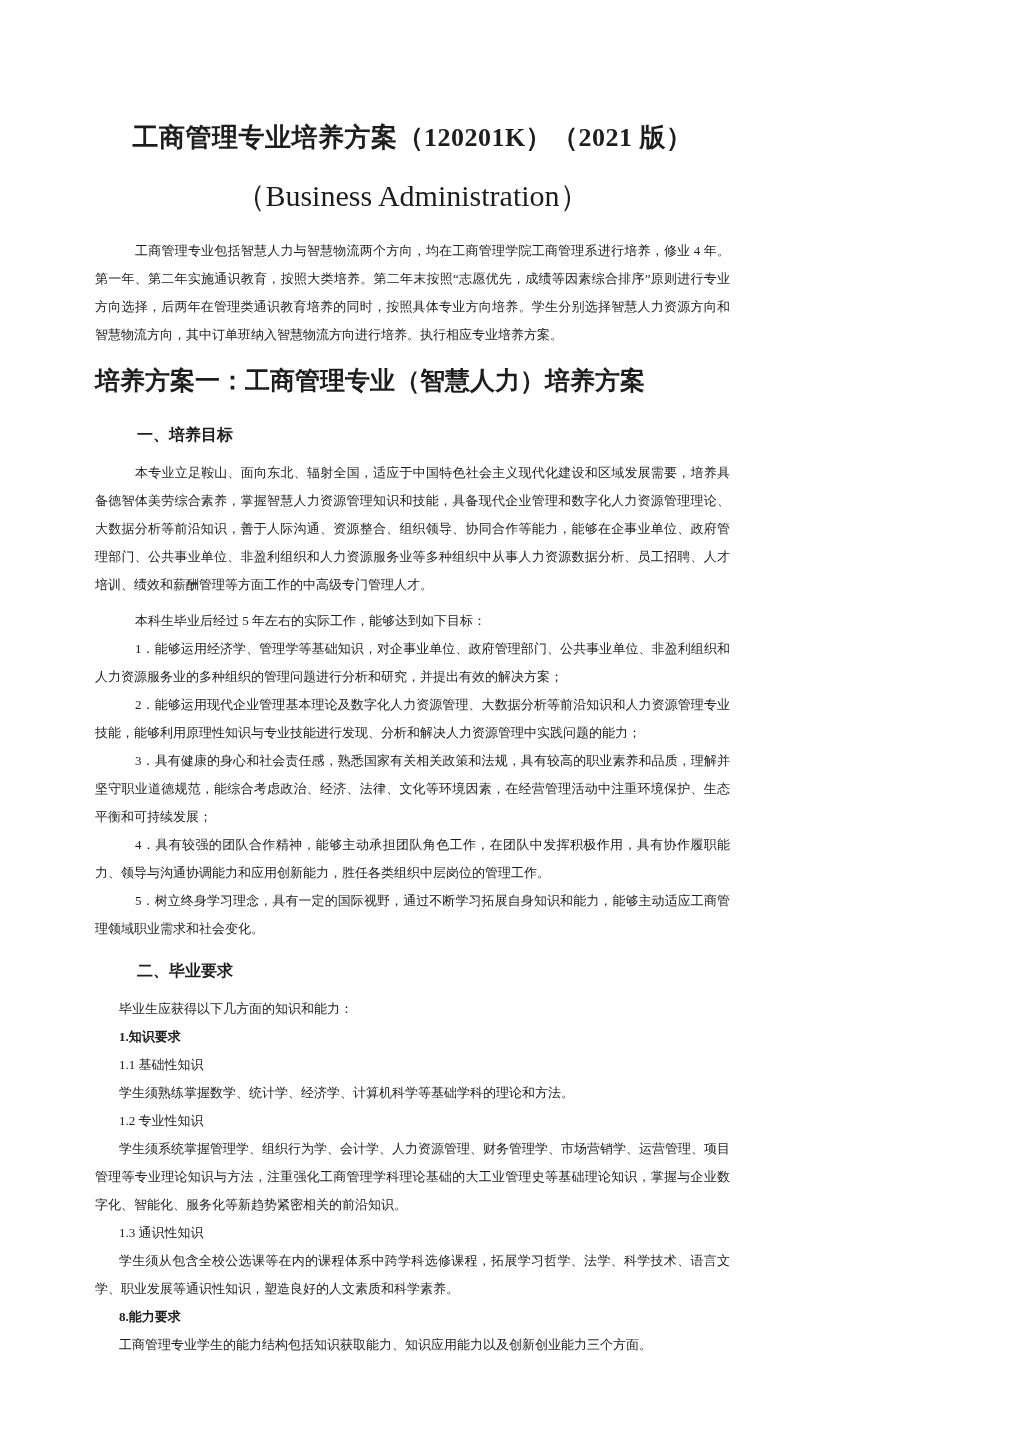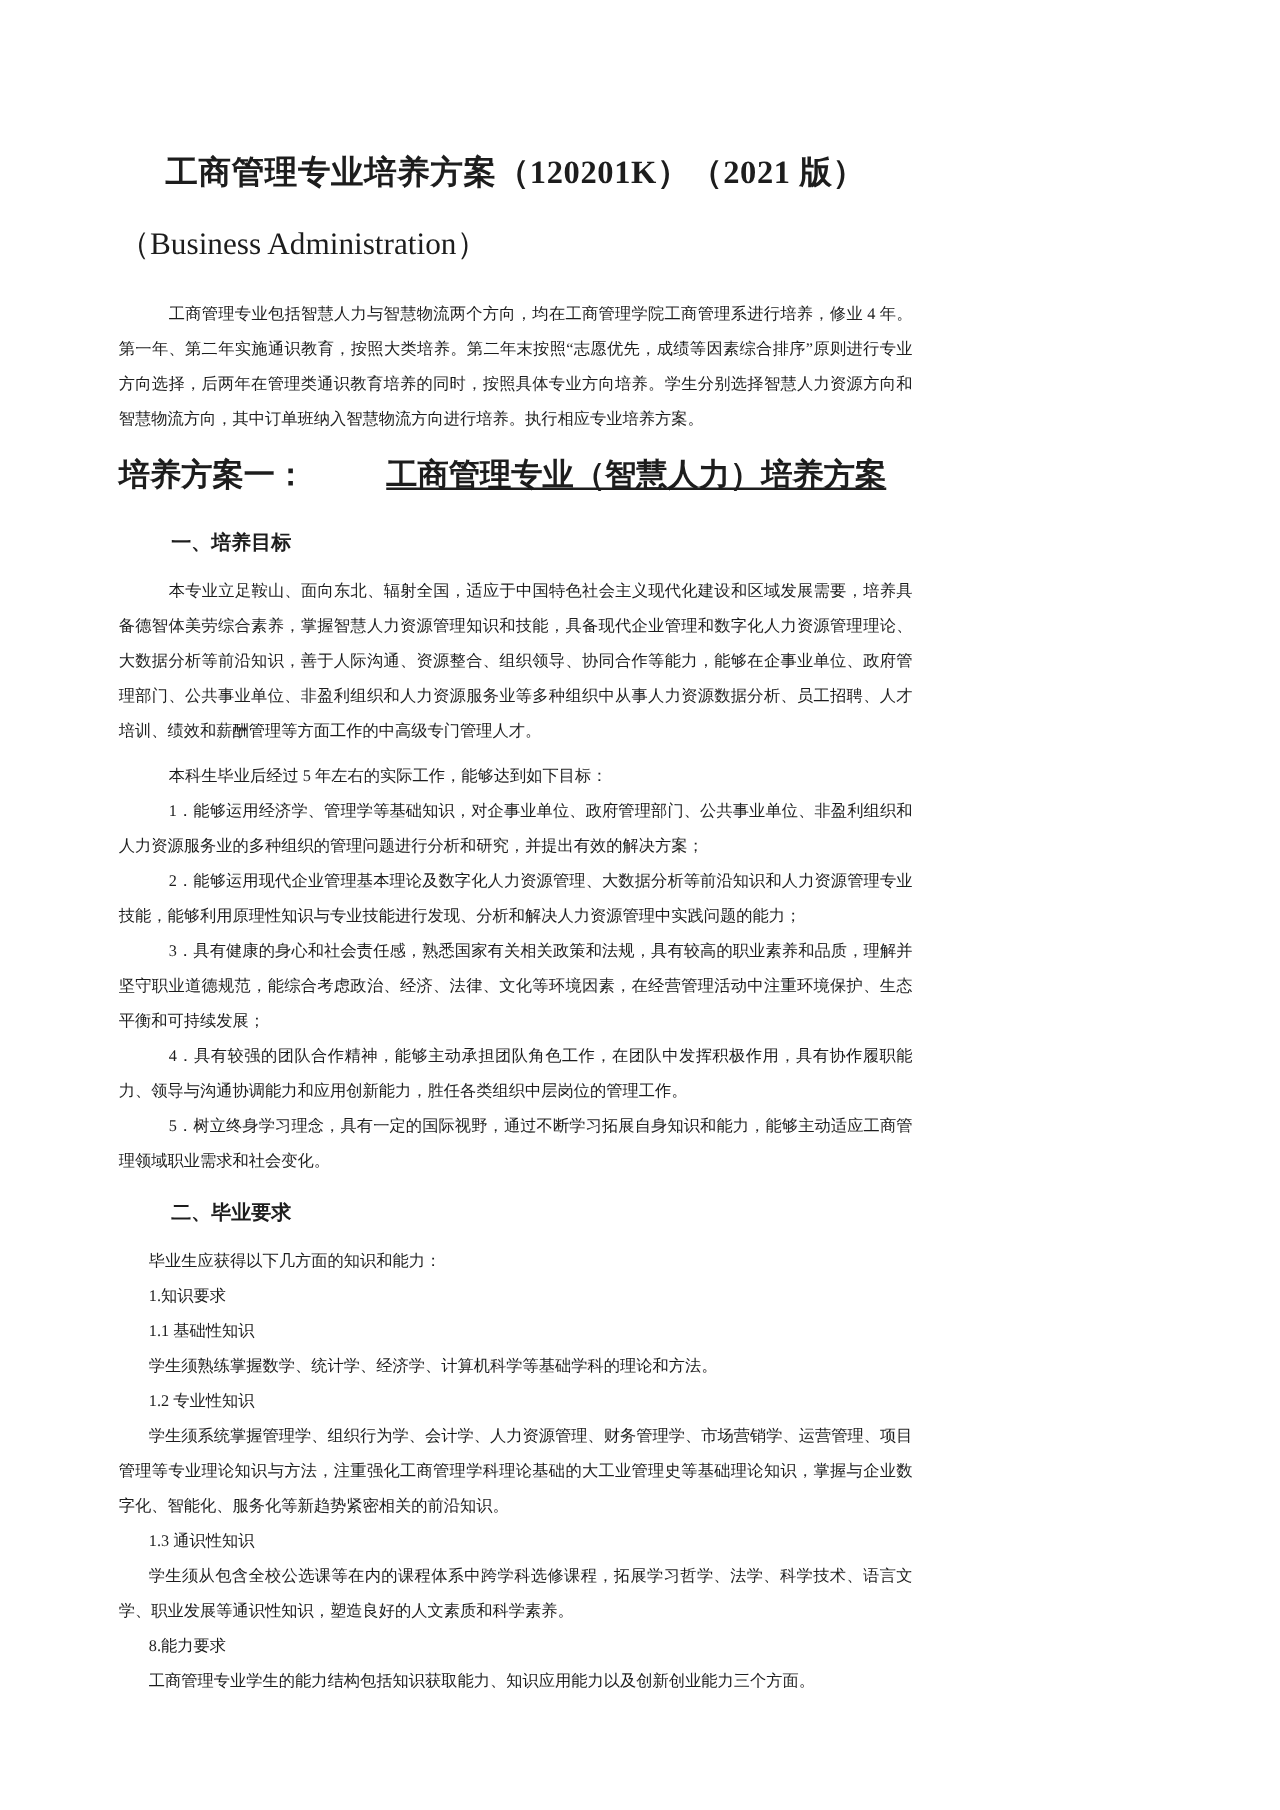--- a/index.html
+++ b/index.html
@@ -19,54 +19,55 @@
     margin:0;
     font-size:26px;
     line-height:32px;
     font-weight:bold;
     text-align:center;
     font-family:"Liberation Serif","DejaVu Serif",serif;
     letter-spacing:0.5px;
   }
   .doc-subtitle{
     margin-top:27px;
-    font-size:25px;
+    font-size:30px;
     line-height:30px;
+    text-align:center;
   }
   .para{
     margin:0;
     font-size:13px;
     line-height:28px;
     text-align:justify;
     text-justify:inter-ideograph;
   }
   .indent-lg{text-indent:40px;}
   .indent-sm{text-indent:24px;}
   .intro{margin-top:26px;}
   .plan-heading{
     margin-top:14px;
     font-family:"Liberation Sans","DejaVu Sans",sans-serif;
     font-weight:bold;
     font-size:25px;
     line-height:34px;
     white-space:nowrap;
   }
-  .plan-title{margin-left:64px;text-decoration:underline;}
+  .plan-title{}
   .sec-heading{
     margin:24px 0 0 42px;
     font-family:"Liberation Sans","DejaVu Sans",sans-serif;
     font-weight:bold;
     font-size:16px;
     line-height:28px;
   }
   .gap{margin-top:10px;}
   .gap-sm{margin-top:8px;}
   .gap-md{margin-top:10px;}
   .sec2-head{margin-top:14px;}
-  .bold{font-weight:normal;}
+  .bold{font-weight:bold;}
 </style>
 </head>
 <body>
 
 <div class="page">
 
   <h1 class="doc-title">工商管理专业培养方案（120201K）（2021 版）</h1>
 
   <div class="doc-subtitle">（Business Administration）</div>
 

